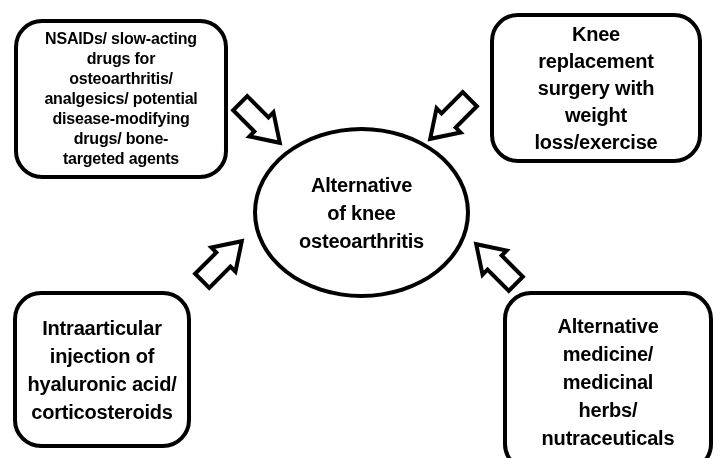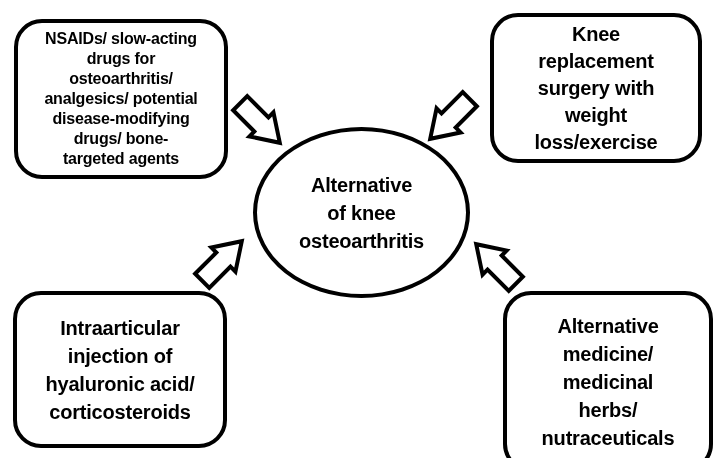--- a/index.html
+++ b/index.html
@@ -31,21 +31,21 @@
     justify-content: center;
     text-align: center;
     font-weight: bold;
   }
   .box-text, .ellipse-text {
     white-space: pre-line;
     letter-spacing: -0.2px;
   }
   .box.tl { left: 14px;  top: 19px;  width: 214px; height: 160px; font-size: 16px; line-height: 20px; }
   .box.tr { left: 490px; top: 13px;  width: 212px; height: 150px; font-size: 20px; line-height: 27px; }
-  .box.bl { left: 13px;  top: 291px; width: 214px; height: 157px; font-size: 20px; line-height: 28px; }
+  .box.bl { left: 13px;  top: 291px; width: 178px; height: 157px; font-size: 20px; line-height: 28px; }
   .box.br { left: 503px; top: 291px; width: 210px; height: 181px; font-size: 20px; line-height: 28px; }
   .ellipse {
     position: absolute;
     left: 253px; top: 127px;
     width: 217px; height: 171px;
     border: 4px solid var(--line, #000);
     border-radius: 50%;
     background: var(--fill, #fff);
     color: var(--text-color, #000);
     display: flex;

